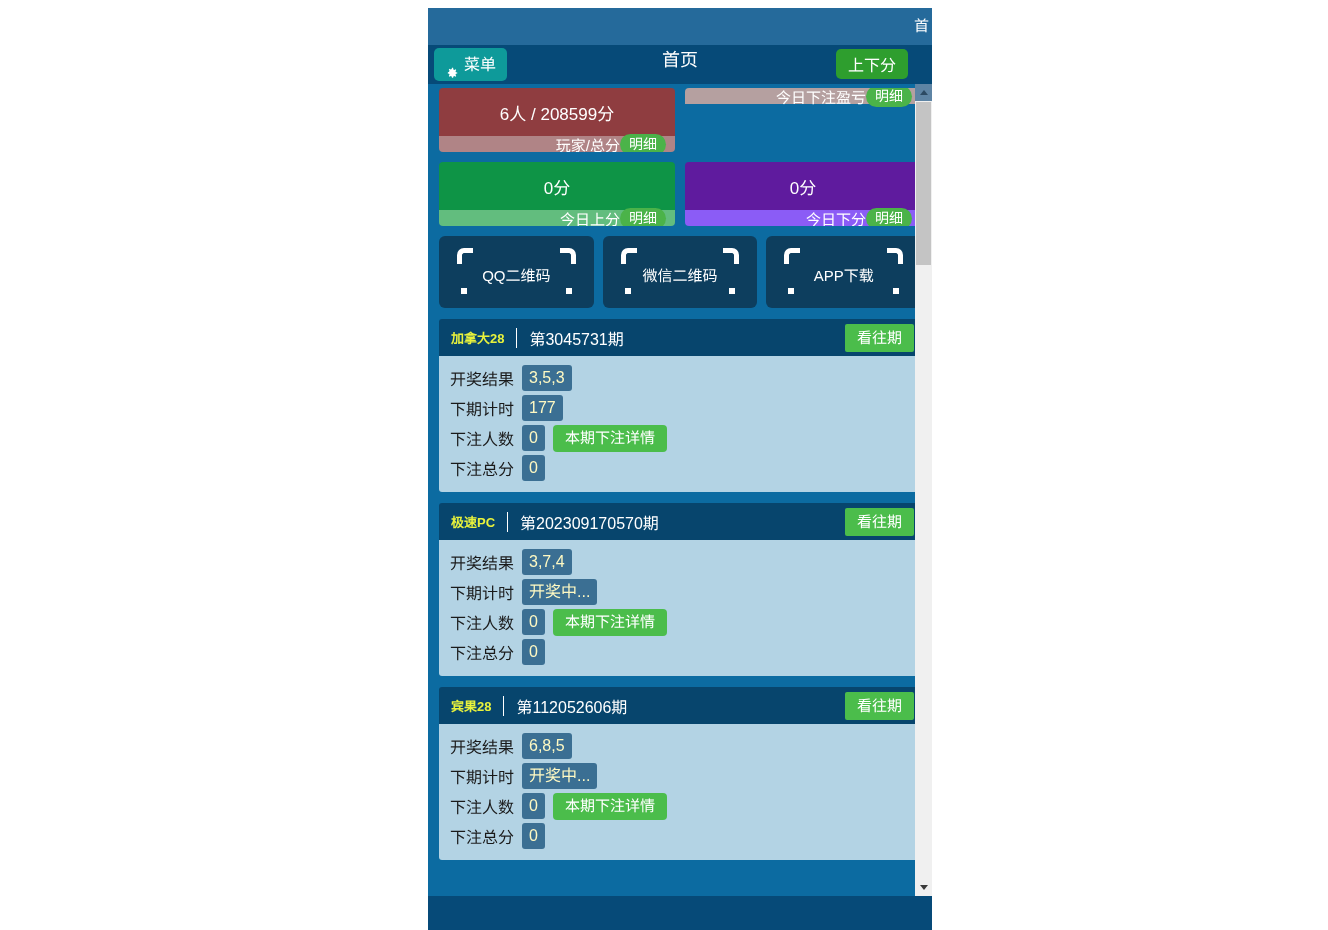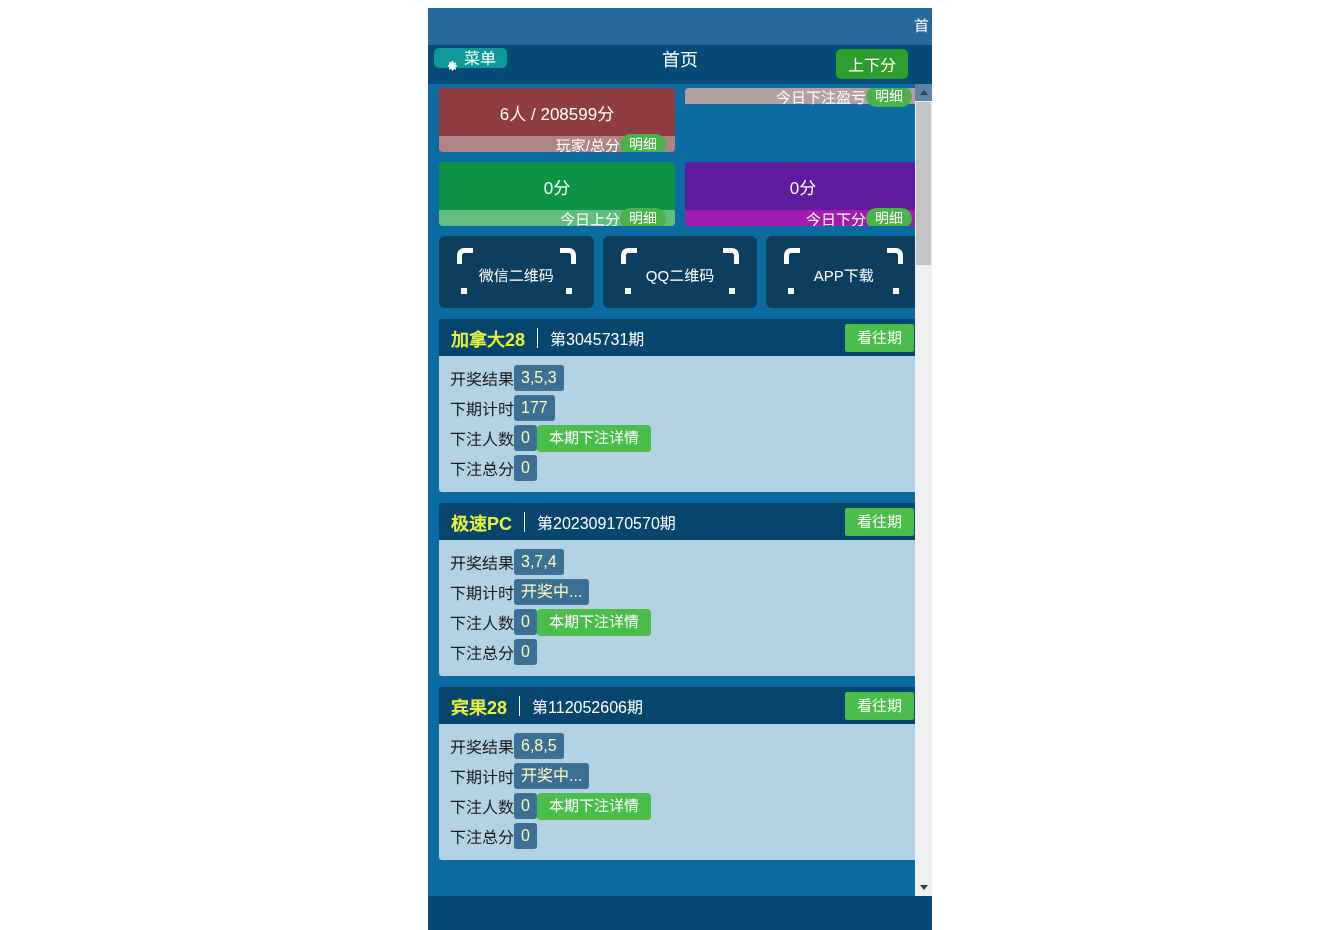--- a/index.html
+++ b/index.html
@@ -34,21 +34,21 @@
   }
 
   
   #nav-bar {
     position: absolute; left: 0; top: 37px;
     width: 504px; height: 39px;
     background: #064a78;
   }
   #menu-button {
     position: absolute; left: 6px; top: 3px;
-    height: 20px; padding: 0 11px;
+    height: 33px; padding: 0 11px;
     background: #0e9a9a; border-radius: 5px;
     display: flex; align-items: center; gap: 5px;
     color: #ffffff; font-size: 16px; line-height: 33px;
     cursor: pointer; white-space: nowrap;
   }
   #menu-button .gear { width: 14px; height: 14px; display:block; }
   #nav-title {
     position: absolute; left: 0; top: 0;
     width: 504px; height: 26px;
     display: flex; align-items: center; justify-content: center;
@@ -122,40 +122,40 @@
 
   
   .lottery-card { margin-bottom: 11px; }
   .lot-head {
     height: 37px; background: #07456d;
     display: flex; align-items: center;
     padding: 0 7px 0 12px;
     border-radius: 3px 3px 0 0;
   }
   .lot-name {
-    color: #e8f23c; font-size: 18px; font-weight: bold;
+    color: #e8f23c; font-size: 13px; font-weight: bold;
     white-space: nowrap;
   }
   .lot-div {
     width: 1px; height: 20px; background: #ffffff;
     margin: 0 12px; flex: none;
   }
   .lot-issue { color: #ffffff; font-size: 16px; white-space: nowrap; }
   .lot-history {
     margin-left: auto; background: #4bbd4b; border-radius: 2px;
     padding: 5px 12px 6px 12px;
     color: #ffffff; font-size: 15px; line-height: 17px;
     cursor: pointer; white-space: nowrap;
   }
   .lot-body {
     background: #b3d3e4; padding: 7px 0 9px 11px;
     border-radius: 0 0 3px 3px;
   }
   .lot-line {
-    display: flex; align-items: center; gap: 0;
+    display: flex; align-items: center; gap: 8px;
     height: 30px;
   }
   .lot-label { color: #1a1a1a; font-size: 16px; white-space: nowrap; }
   .lot-chip {
     background: #3b6f93; color: #fef9c3;
     font-size: 16px; line-height: 19px;
     padding: 3px 7px 4px 7px; border-radius: 3px;
     white-space: nowrap;
   }
   .lot-detail-btn {
@@ -241,41 +241,41 @@
       <div class="stat-row">
         <div class="stat-card" id="sc2">
           <div class="stat-value" style="background: rgb(14, 148, 70);">0分</div>
           <div class="stat-foot" style="background: rgb(98, 189, 126);">
             <span>今日上分</span>
             <span class="detail-badge">明细</span>
           </div>
         </div>
         <div class="stat-card" id="sc3">
           <div class="stat-value" style="background: rgb(95, 27, 158);">0分</div>
-          <div class="stat-foot" style="background: #a21caf; padding-left: 7px;">
+          <div class="stat-foot" style="background: #8b5cf6; padding-left: 7px;">
             <span>今日下分</span>
             <span class="detail-badge">明细</span>
           </div>
         </div>
       </div>
 
       <div id="qr-row">
         <div class="qr-tile">
           <span class="qr-mark tl"></span>
           <span class="qr-mark tr"></span>
           <span class="qr-mark bl"></span>
           <span class="qr-mark br"></span>
-          <span class="qr-label">微信二维码</span>
+          <span class="qr-label">QQ二维码</span>
         </div>
         <div class="qr-tile">
           <span class="qr-mark tl"></span>
           <span class="qr-mark tr"></span>
           <span class="qr-mark bl"></span>
           <span class="qr-mark br"></span>
-          <span class="qr-label">QQ二维码</span>
+          <span class="qr-label">微信二维码</span>
         </div>
         <div class="qr-tile">
           <span class="qr-mark tl"></span>
           <span class="qr-mark tr"></span>
           <span class="qr-mark bl"></span>
           <span class="qr-mark br"></span>
           <span class="qr-label">APP下载</span>
         </div>
       </div>
 

